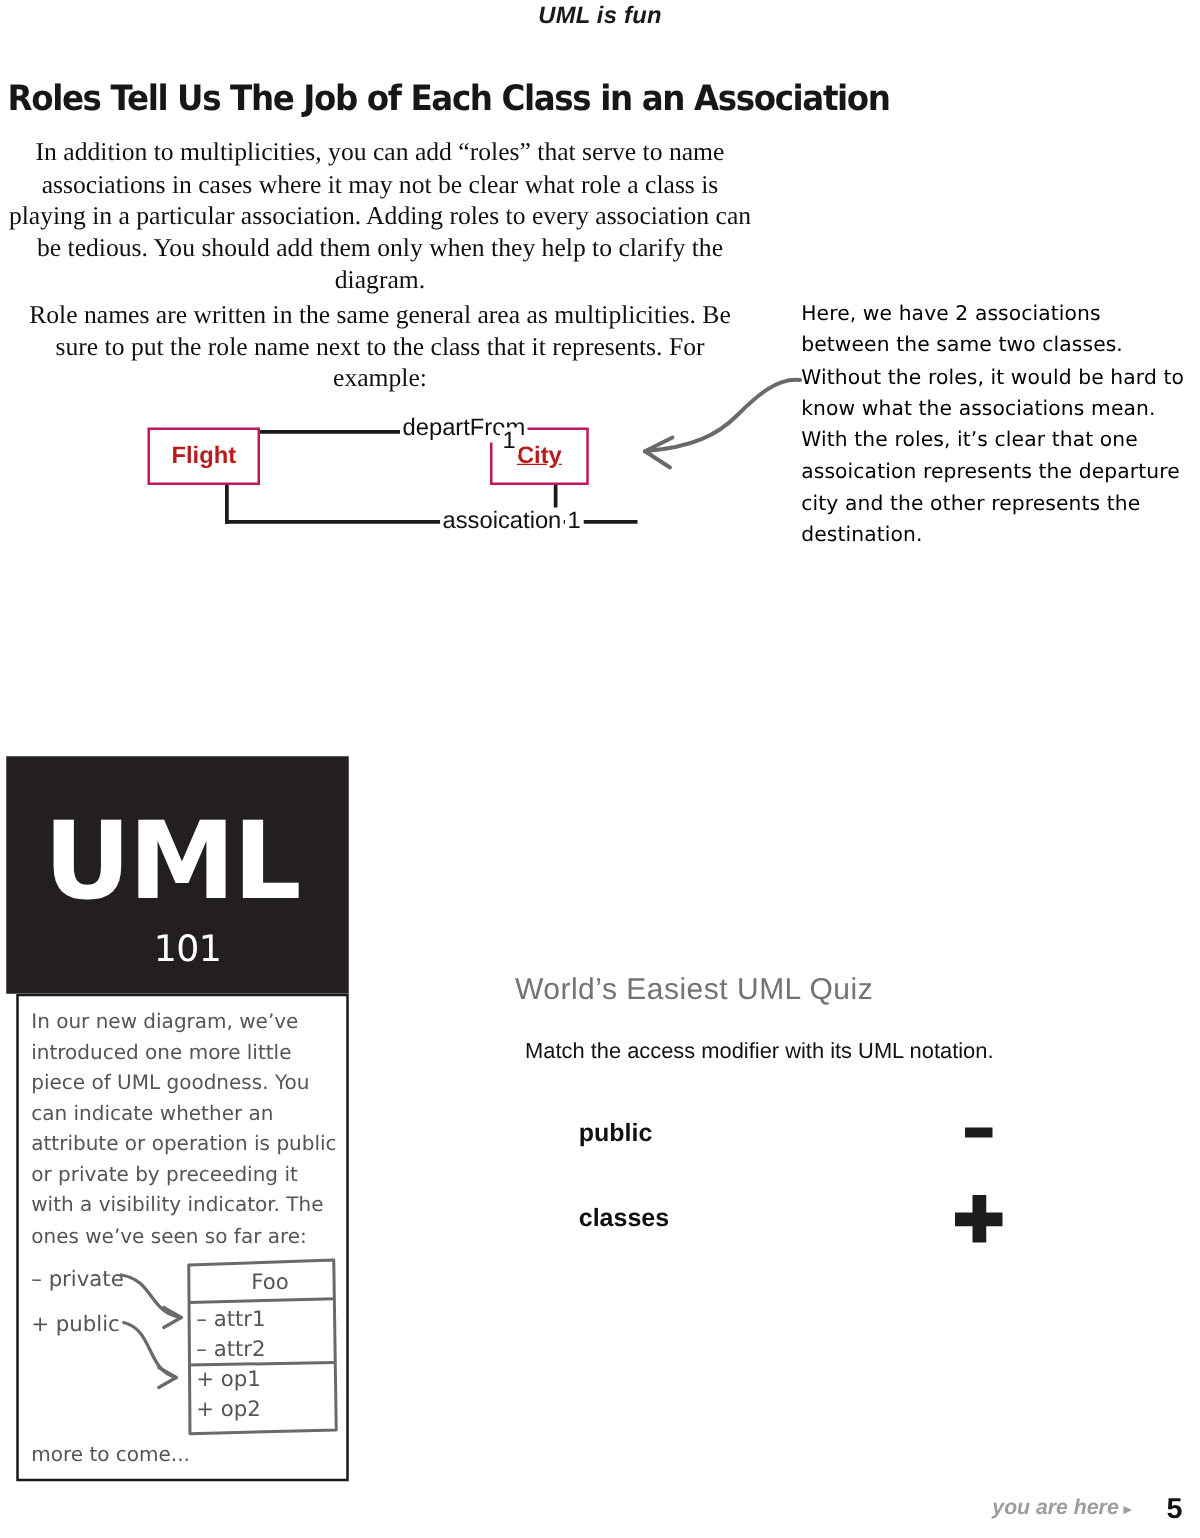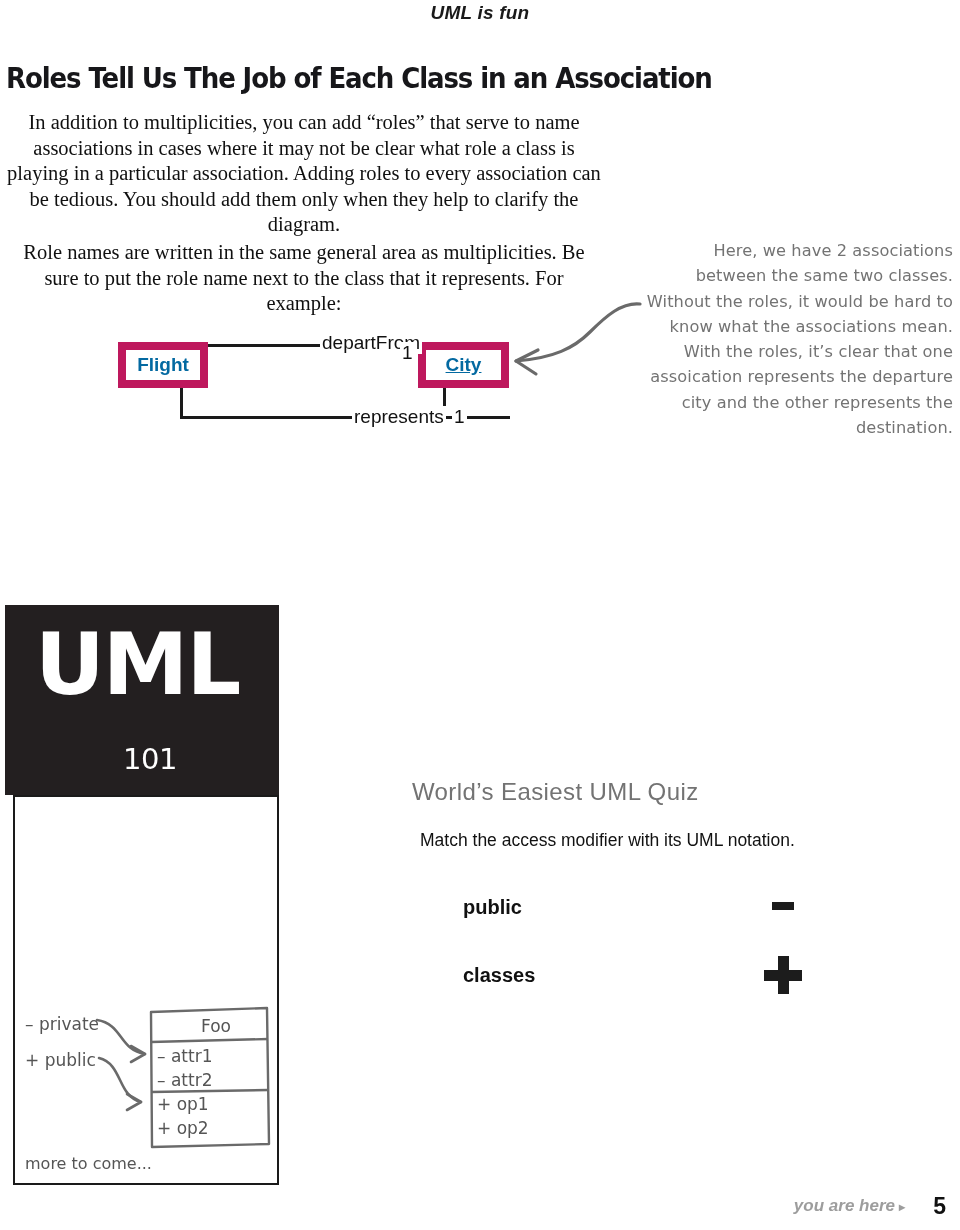--- a/index.html
+++ b/index.html
@@ -64,32 +64,32 @@
   #class-diagram {
     position: absolute;
     left: 0px;
     top: 320px;
     width: 560px;
     height: 110px;
   }
   .uml-box {
     position: absolute;
     background: #ffffff;
-    border: 8px solid #be185d;
+    border: 2px solid #be185d;
     box-sizing: border-box;
     display: flex;
     align-items: center;
     justify-content: center;
     font-family: "Liberation Sans", sans-serif;
     font-weight: bold;
     font-size: 19px;
-    color: #0369a1;
+    color: #b91c1c;
   }
   #box-flight { left: 118px; top: 22px; width: 90px; height: 46px; }
-  #box-city   { left: 418px; top: 22px; width: 91px; height: 46px; text-decoration: underline; }
+  #box-city   { left: 392px; top: 22px; width: 79px; height: 46px; text-decoration: underline; }
 
   .conn {
     position: absolute;
     background: #1a1a1a;
   }
   
   #conn-top-h   { left: 206px; top: 24px;  width: 213px; height: 3px; }
   
   #conn-bot-v1  { left: 180px; top: 66px;  width: 3px;  height: 33px; }
   #conn-bot-h   { left: 180px; top: 96px;  width: 330px; height: 3px; }
@@ -111,23 +111,22 @@
 
   
   #callout-note {
     position: absolute;
     left: 641px;
     top: 238px;
     width: 312px;
     font-family: "DejaVu Sans", sans-serif;
     font-size: 16.2px;
     line-height: 25.3px;
-    color: #737373;
+    color: #000000;
     letter-spacing: .1px;
-    text-align: right;
   }
   #callout-arrow {
     position: absolute;
     left: 490px;
     top: 282px;
     width: 160px;
     height: 110px;
   }
 
   
@@ -141,21 +140,21 @@
   #uml101-header {
     position: absolute;
     left: 0; top: 0;
     width: 274px;
     height: 190px;
     background: #231f20;
   }
   #uml101-wordmark {
     position: absolute;
     left: 30px;
-    top: 16px;
+    top: 41px;
     font-family: "DejaVu Sans", sans-serif;
     font-weight: bold;
     font-size: 86px;
     line-height: 86px;
     letter-spacing: -2px;
     color: #ffffff;
   }
   #uml101-sub {
     position: absolute;
     left: 118px;
@@ -324,37 +323,38 @@
 
   <div class="uml-box" id="box-flight">
     <span>Flight</span>
   </div>
   <div class="uml-box" id="box-city">
     <span>City</span>
   </div>
 
   <div class="role-label" id="role-departfrom">departFrom</div>
   <div class="role-label" id="mult-departfrom">1</div>
-  <div class="role-label" id="role-destination">represents</div>
+  <div class="role-label" id="role-destination">assoication</div>
   <div class="role-label" id="mult-destination">1</div>
 </div>
 
 <svg id="callout-arrow" viewBox="0 0 160 110">
   <path d="M150 22 C132 20 116 34 100 50 C84 66 64 76 26 79" stroke="#6a6a6a" stroke-width="3.2" fill="none" stroke-linecap="round"></path>
   <path d="M26 79 L48 68 M26 79 L46 92" stroke="#6a6a6a" stroke-width="3.2" fill="none" stroke-linecap="round"></path>
 </svg>
 <div id="callout-note">Here, we have 2 associations between the same two classes.  Without the roles, it would be hard to know what the associations mean.  With the roles, it’s clear that one assoication represents the departure city and the other represents the destination.</div>
 
 <div id="uml101-panel">
   <div id="uml101-header">
     <div id="uml101-wordmark">UML</div>
     <div id="uml101-sub">101</div>
   </div>
 
   <div id="uml101-body">
+    <div id="uml101-note">In our new diagram, we’ve introduced one more little piece of UML goodness.  You can indicate whether an attribute or operation is public or private by preceeding it with a visibility indicator.  The ones we’ve seen so far are:</div>
 
     <div id="foo-figure">
       <div class="vis-legend" id="legend-private">– private</div>
       <div class="vis-legend" id="legend-public">+ public</div>
       <div id="more-to-come">more to come...</div>
 
       <svg style="position:absolute;left:78px;top:8px;width:116px;height:130px;" viewBox="0 0 116 130">
         <path d="M4 10 C30 14 26 40 52 44" stroke="#6a6a6a" stroke-width="2.6" fill="none" stroke-linecap="round"></path>
         <path d="M52 44 L38 36 M52 44 L38 52" stroke="#6a6a6a" stroke-width="2.6" fill="none" stroke-linecap="round"></path>
         <path d="M6 48 C30 54 24 86 48 92" stroke="#6a6a6a" stroke-width="2.6" fill="none" stroke-linecap="round"></path>

